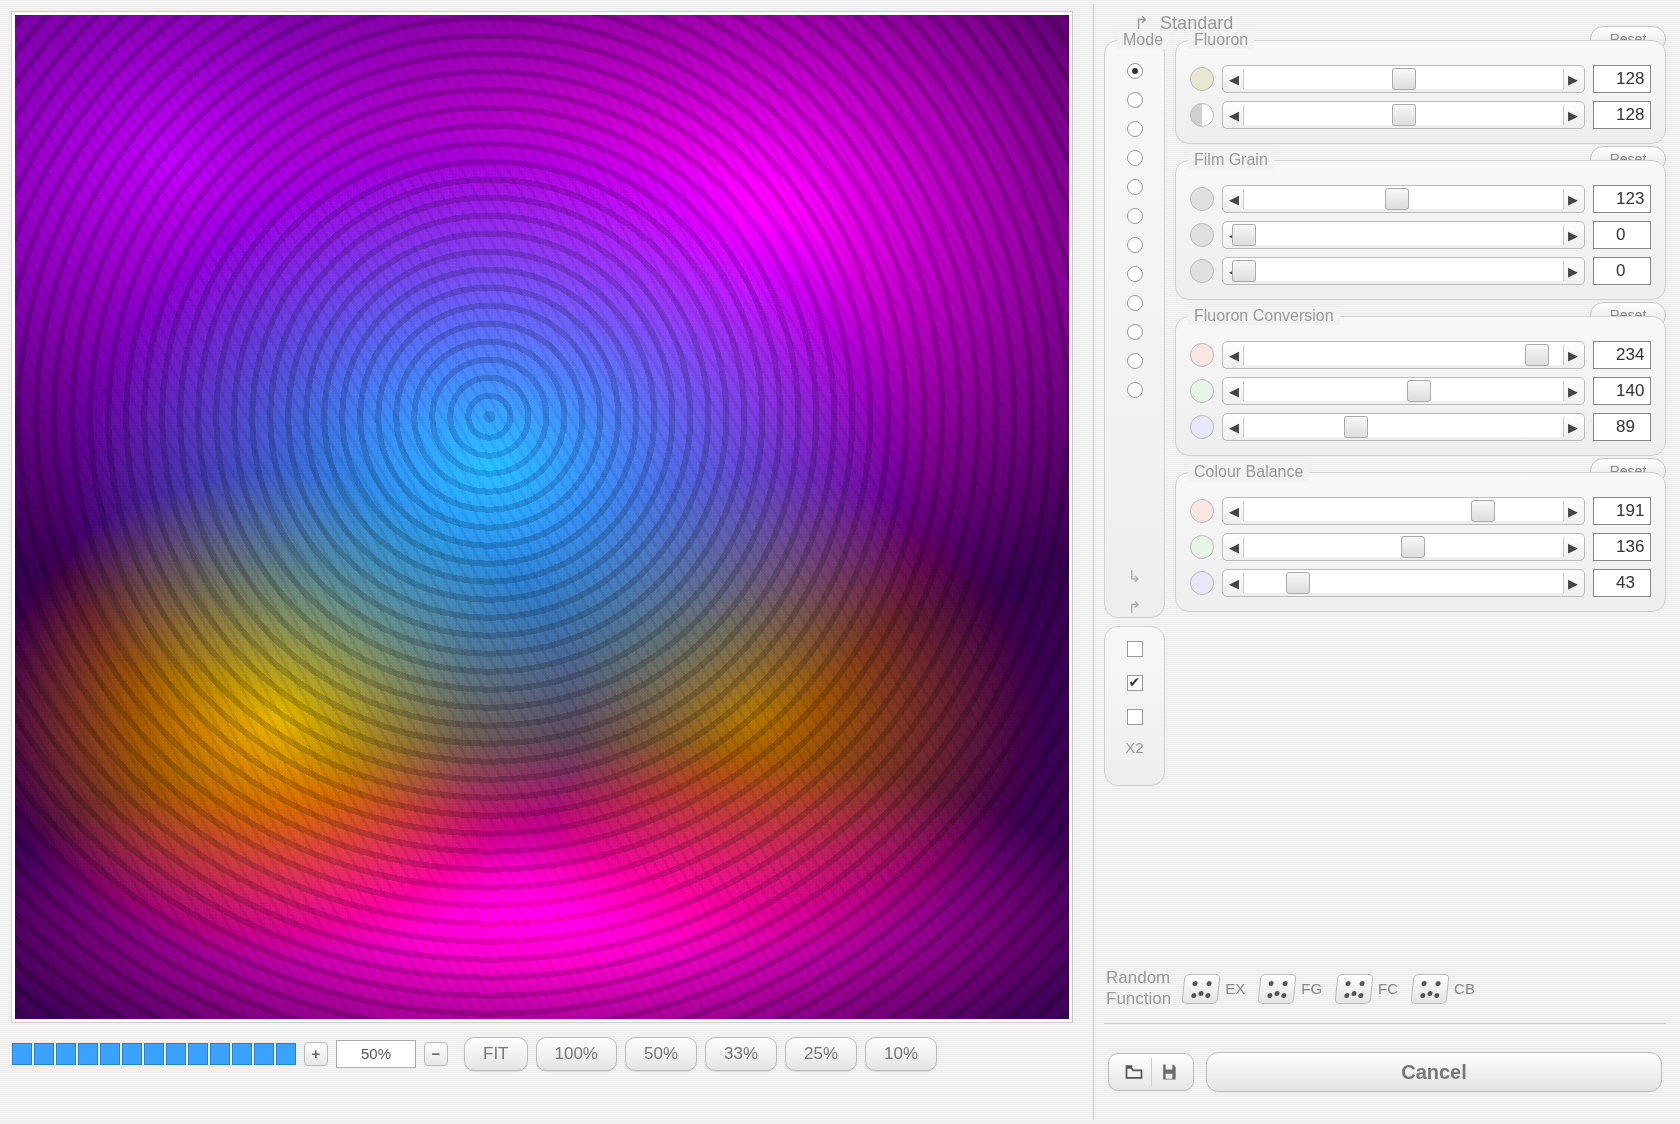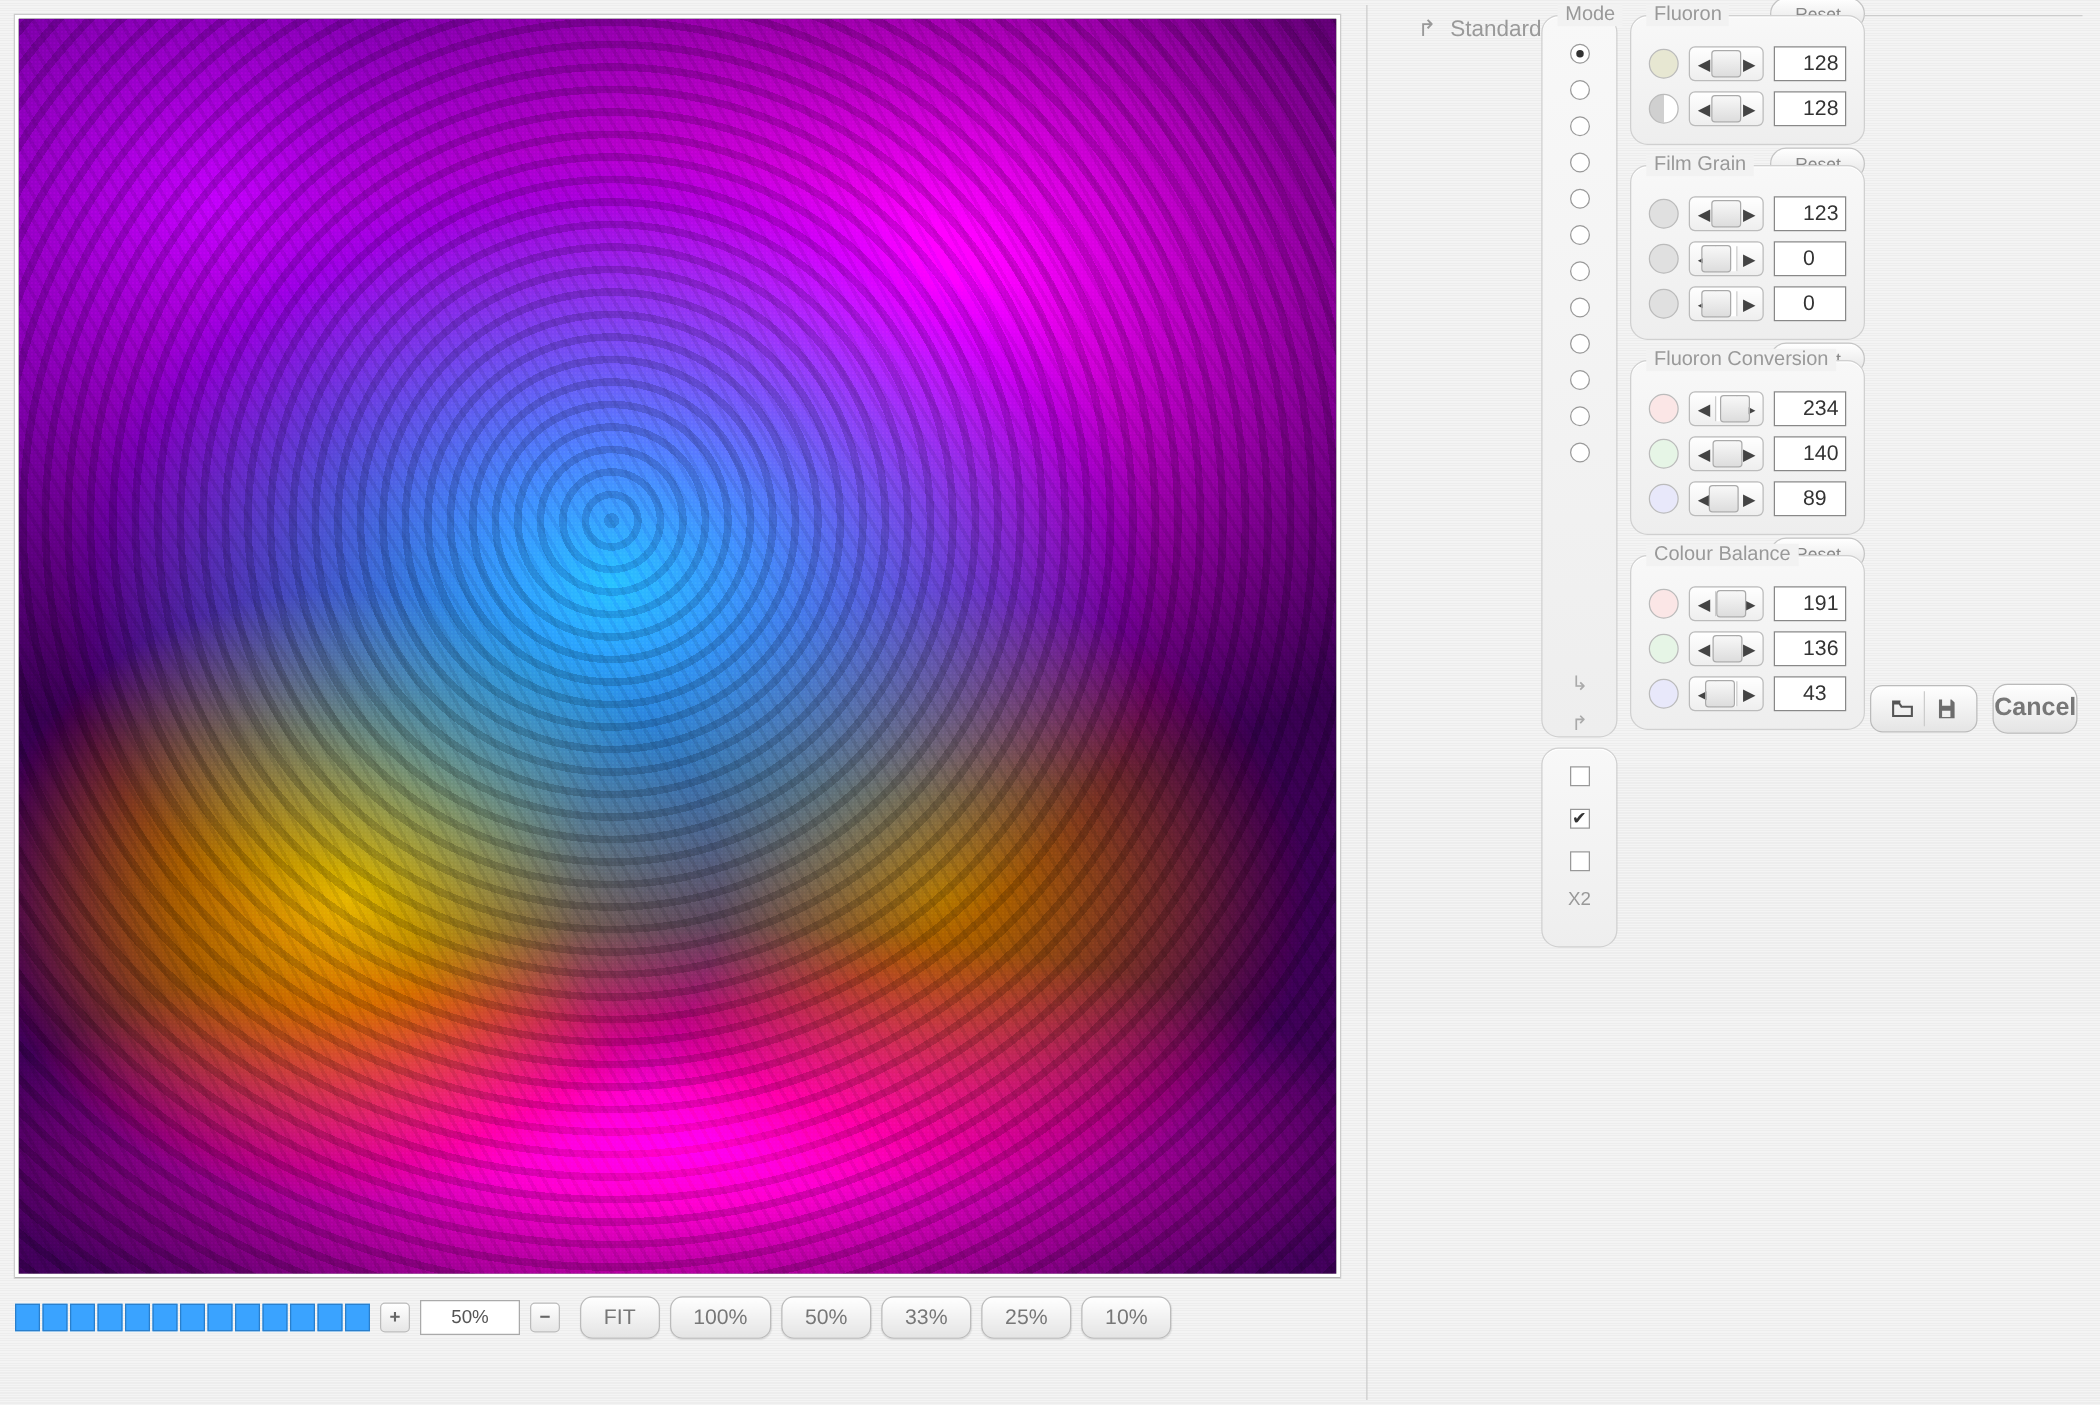--- a/index.html
+++ b/index.html
@@ -115,21 +115,21 @@
   align-items: center;
   justify-content: center;
   cursor: pointer;
   box-shadow: 0 1px 1px rgba(0,0,0,0.1);
   font-size: 17px;
 }
 .right-panel {
   flex: 1;
   padding: 8px 10px 0 10px;
   display: flex;
-  flex-direction: row;
+  flex-direction: column;
 }
 .standard-row {
   padding-left: 30px;
   color: #999;
   font-size: 18px;
   margin-bottom: 6px;
 }
 .standard-row .arrow { margin-right:6px;}
 .controls-row {
   display: flex;
@@ -575,20 +575,44 @@
                   </div>
                   <div class="slider-arrow">▶</div>
                 </div>
                 <div class="slider-value">43</div>
               </div>
             </div>
           </div>
         </div>
     </div>
 
+    <div class="random-row">
+      <div class="random-label">
+        <div>Random</div>
+        <div>Function</div>
+      </div>
+      <div id="rf-items" style="display:flex; gap:14px; align-items:center;">
+          <div class="rf-item">
+            <div class="dice"></div>
+            <span style="color: rgb(136, 136, 136);">EX</span>
+          </div>
+          <div class="rf-item">
+            <div class="dice"></div>
+            <span style="color: rgb(136, 136, 136);">FG</span>
+          </div>
+          <div class="rf-item">
+            <div class="dice"></div>
+            <span style="color: rgb(136, 136, 136);">FC</span>
+          </div>
+          <div class="rf-item">
+            <div class="dice"></div>
+            <span style="color: rgb(136, 136, 136);">CB</span>
+          </div>
+        </div>
+    </div>
 
     <div class="bottom-bar">
       <div class="io-box">
         <div class="io-btn">
           <svg class="icon" viewBox="0 0 24 24">
               <path fill="none" stroke="#555" stroke-width="2" d="M3 7h6l2 3h10v9H3z M3 7V5h7"></path>
             </svg>
         </div>
         <div class="io-btn">
           <svg class="icon" viewBox="0 0 24 24">

